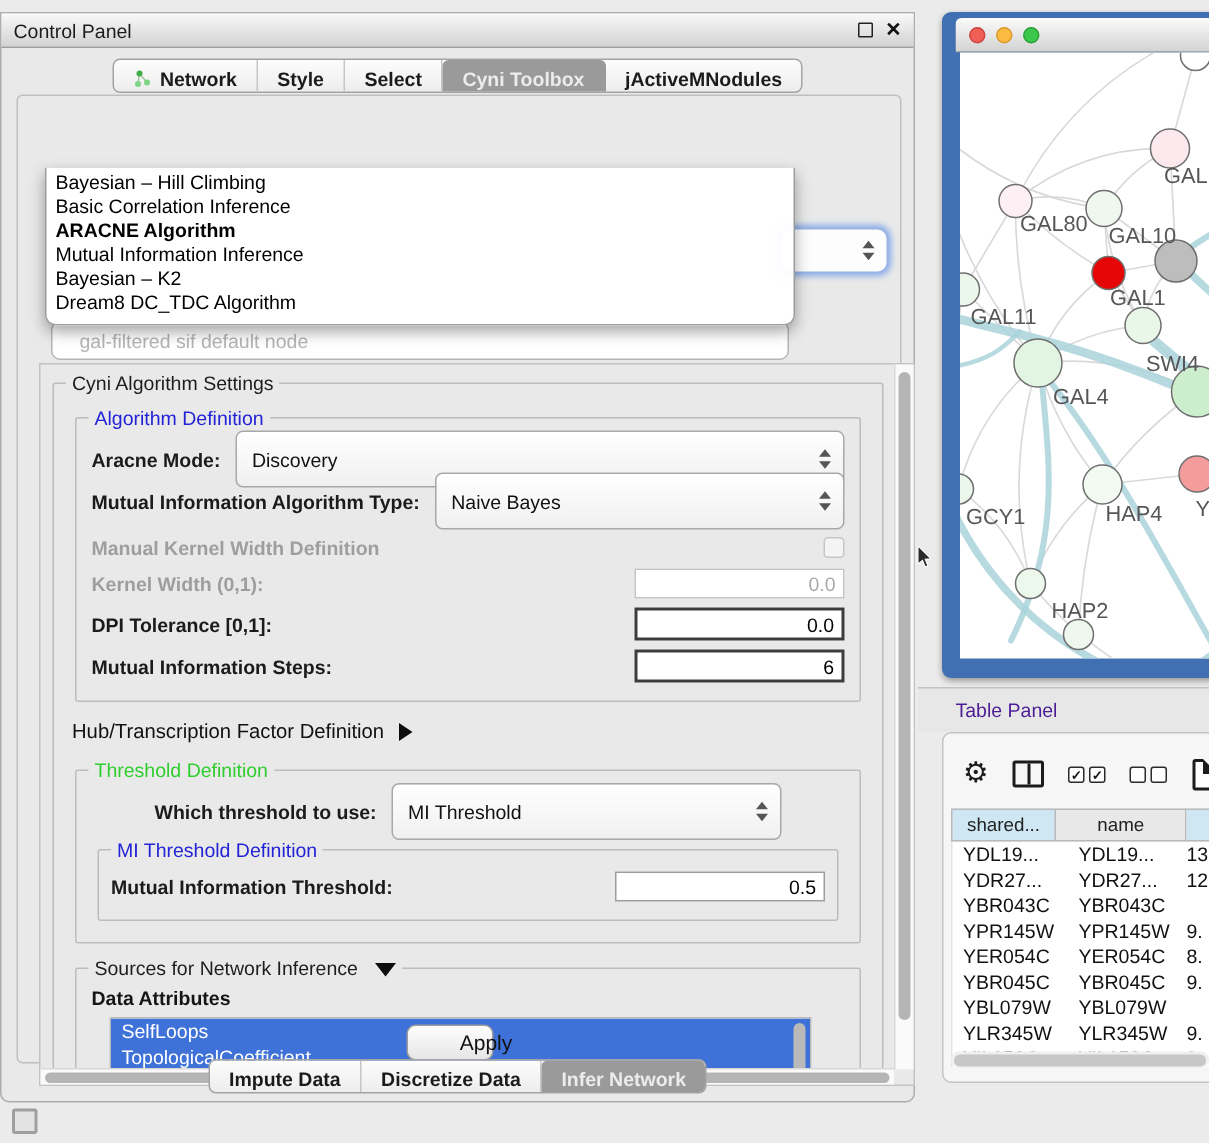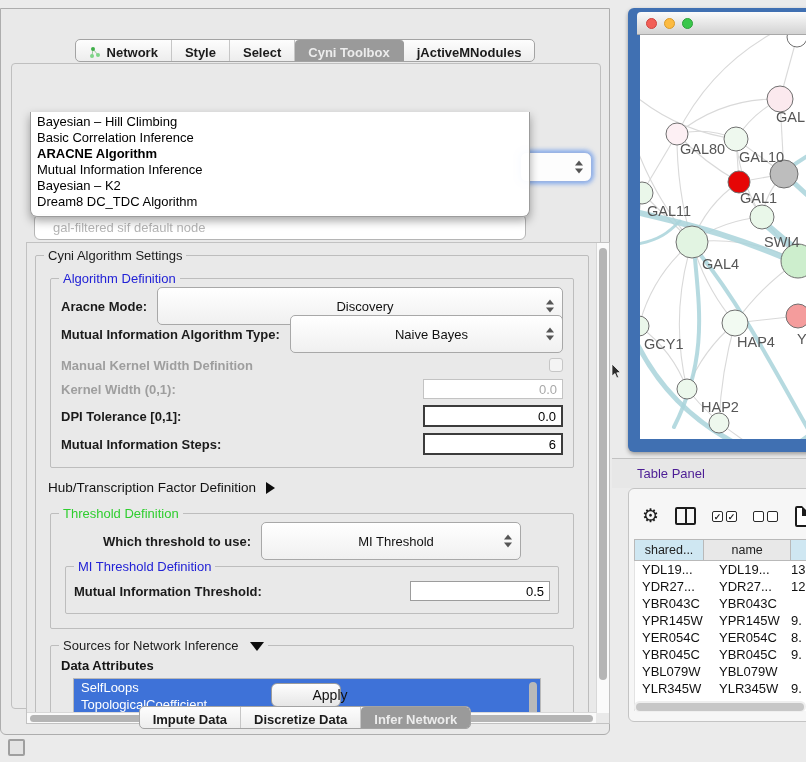--- a/index.html
+++ b/index.html
@@ -62,42 +62,42 @@
   .g-cyni{margin:2px 2px 0 2px;padding:10px 6px 10px 6px;}
   .g-algo{margin:12px 8px 0 8px;padding:14px 10px 10px 10px;}
   .g-thresh{margin:18px 8px 0 8px;padding:14px 10px 12px 10px;}
   .g-mithresh{margin:12px 4px 2px 4px;padding:12px 8px 10px 8px;}
   .g-sources{margin:16px 8px 0 8px;padding:8px 10px 10px 10px;}
 
   .row{display:flex;align-items:center;}
   .lbl{font-size:13px;font-weight:bold;color:#1b1b1b;white-space:nowrap;}
   .lbl.dis{color:#9e9e9e;}
   .combo{position:relative;flex:1;height:38px;background:linear-gradient(#ffffff,#f0f0f0);
-      border:1px solid #a8a8a8;border-radius:5px;display:flex;align-items:center;justify-content:center;}
+      border:1px solid #a8a8a8;border-radius:5px;display:flex;align-items:center;}
   .combo span{font-size:13px;color:#111;padding-left:10px;}
   .spinner{position:absolute;right:6px;top:50%;width:8px;height:13px;transform:translateY(-50%);}
   .spinner::before{content:"";position:absolute;left:0;top:0;border:4px solid transparent;border-bottom:5px solid #555;border-top:none;}
   .spinner::after{content:"";position:absolute;left:0;bottom:0;border:4px solid transparent;border-top:5px solid #555;border-bottom:none;}
   .field{width:140px;height:20px;background:#fff;font-size:13px;display:flex;align-items:center;justify-content:flex-end;padding-right:5px;}
   .field.dim{border:1px solid #c3c3c3;color:#a9a9a9;}
   .field.strong{border:2px solid #3c3c3c;color:#000;height:22px;}
   .field.thin{border:1px solid #9c9c9c;color:#000;}
   .cb{width:14px;height:14px;border:1px solid #c6c6c6;border-radius:3px;background:#f4f4f4;margin-left:auto;}
   .tri-right{display:inline-block;width:0;height:0;border-top:6px solid transparent;
       border-bottom:6px solid transparent;border-left:9px solid #0d0d0d;margin-left:10px;}
   .tri-down{display:inline-block;width:0;height:0;border-left:7px solid transparent;
       border-right:7px solid transparent;border-top:9px solid #0d0d0d;margin-left:8px;vertical-align:-1px;}
   .hubrow{margin:12px 0 4px 6px;display:flex;align-items:center;}
   .hublbl{font-size:13.5px;color:#111;}
   .attr-title{font-size:13px;font-weight:bold;color:#151515;margin:4px 0 5px 0;}
   .attrlist{position:relative;height:72px;margin:0 22px 2px 12px;background:#fff;border:1px solid #b9b9b9;overflow:hidden;}
   .attr-item{height:17px;line-height:17px;font-size:13px;color:#fff;background:#3e72d8;padding-left:7px;}
   .attrlist .innersb{position:absolute;right:3px;top:3px;width:8px;height:60px;border-radius:4px;background:#b9b9b9;}
 
-  .applybtn{position:absolute;left:259px;top:619px;width:70px;height:24px;
+  .applybtn{position:absolute;left:259px;top:619px;width:58px;height:24px;
       background:linear-gradient(#fefefe,#e6e6e6);border:1px solid #9b9b9b;border-radius:6px;
       font-size:14px;color:#111;display:flex;align-items:center;justify-content:center;padding-left:48px;}
 
   .cp-bottom-tabs{top:697px;}
 
   
   .net{position:absolute;left:628px;top:8px;width:200px;height:444px;background:#4070b2;
       border-radius:6px 0 0 6px;box-shadow:0 2px 4px rgba(0,0,0,.35);}
   .net-titlebar{position:absolute;left:9px;top:4px;right:0;height:23px;
       background:linear-gradient(#fbfbfb,#d3d3d3);border-radius:4px 0 0 0;
@@ -141,20 +141,27 @@
   .cursor{position:absolute;left:611px;top:364px;z-index:30;}
   .minisquare{position:absolute;left:8px;top:739px;width:17px;height:17px;border:2px solid #9f9f9f;
       border-radius:2px;background:#e3e3e3;}
 </style>
 </head>
 <body>
 
 <div id="stage">
 
   <section class="cp">
+    <div class="cp-titlebar">
+      <span class="cp-title">Control Panel</span>
+      <span class="cp-winbtns">
+        <span class="floatbox"></span>
+        <span class="closex">✕</span>
+      </span>
+    </div>
 
     <div class="segwrap" style="top:30px;">
       <div class="segbar" id="cpTabs">
           <div class="seg">
             <span class="tabicon">
               <svg width="13" height="13" viewBox="0 0 13 13">
                 <line x1="4" y1="3" x2="9" y2="9" stroke="#9dc89d" stroke-width="1"></line>
                 <line x1="4" y1="3" x2="3" y2="10" stroke="#9dc89d" stroke-width="1"></line>
                 <circle cx="4" cy="3" r="2" fill="#3fae49"></circle>
                 <circle cx="9" cy="9" r="2" fill="#7ed487"></circle>

